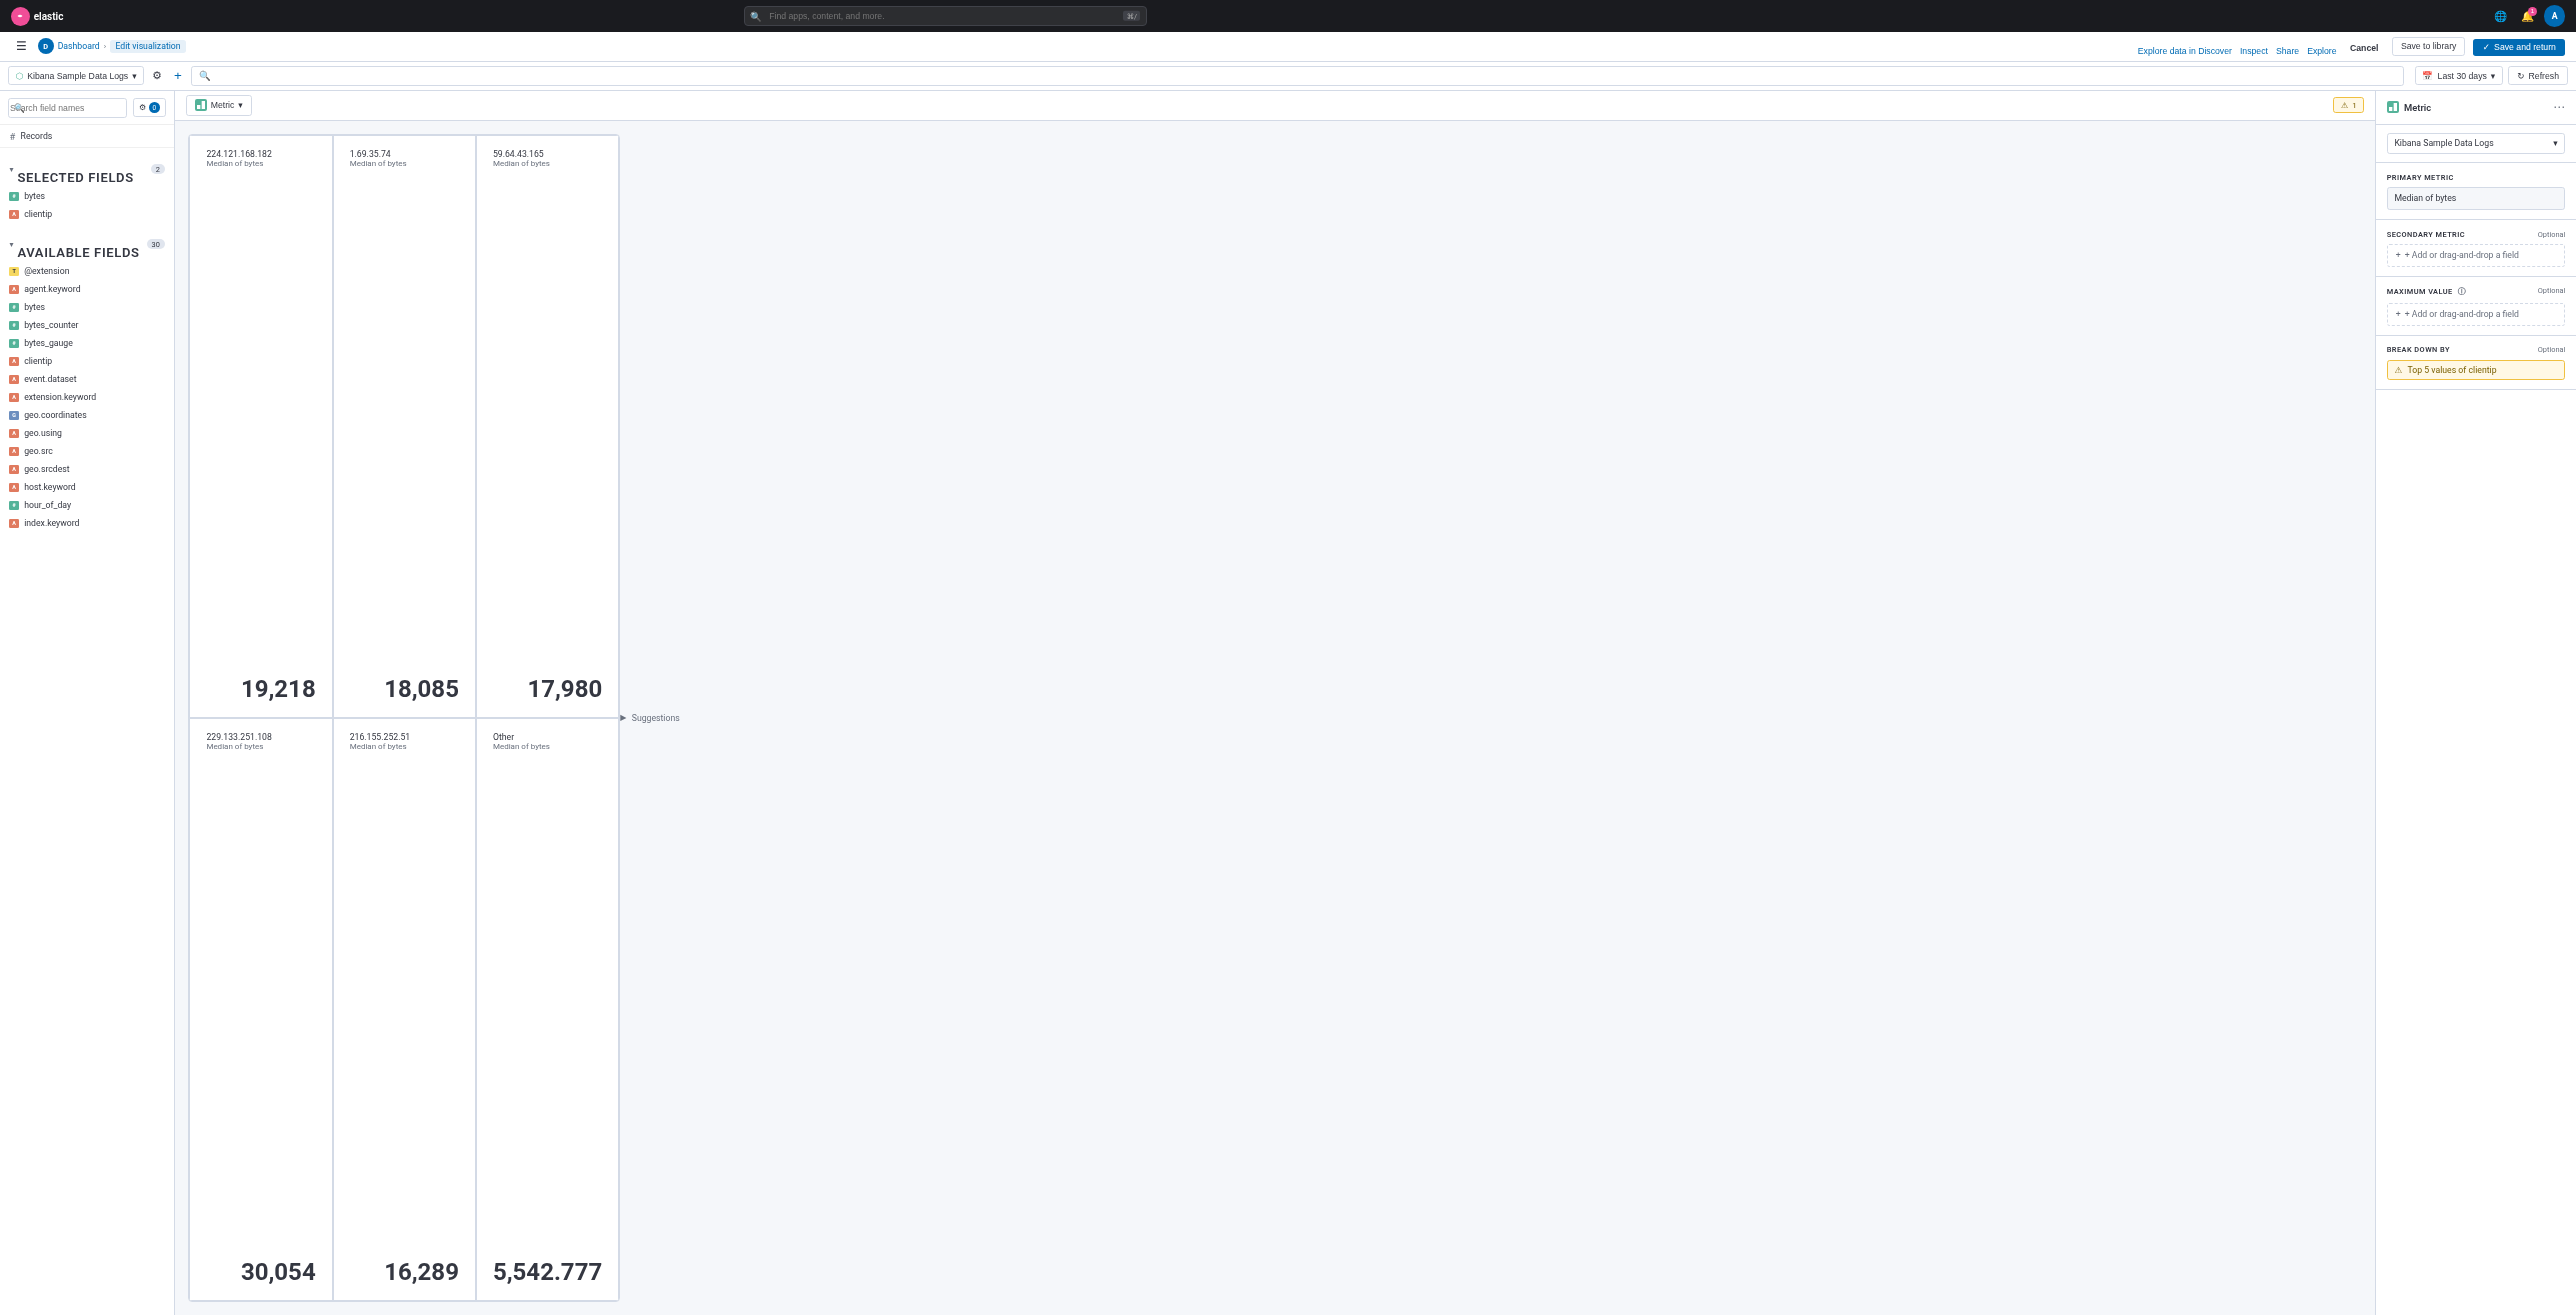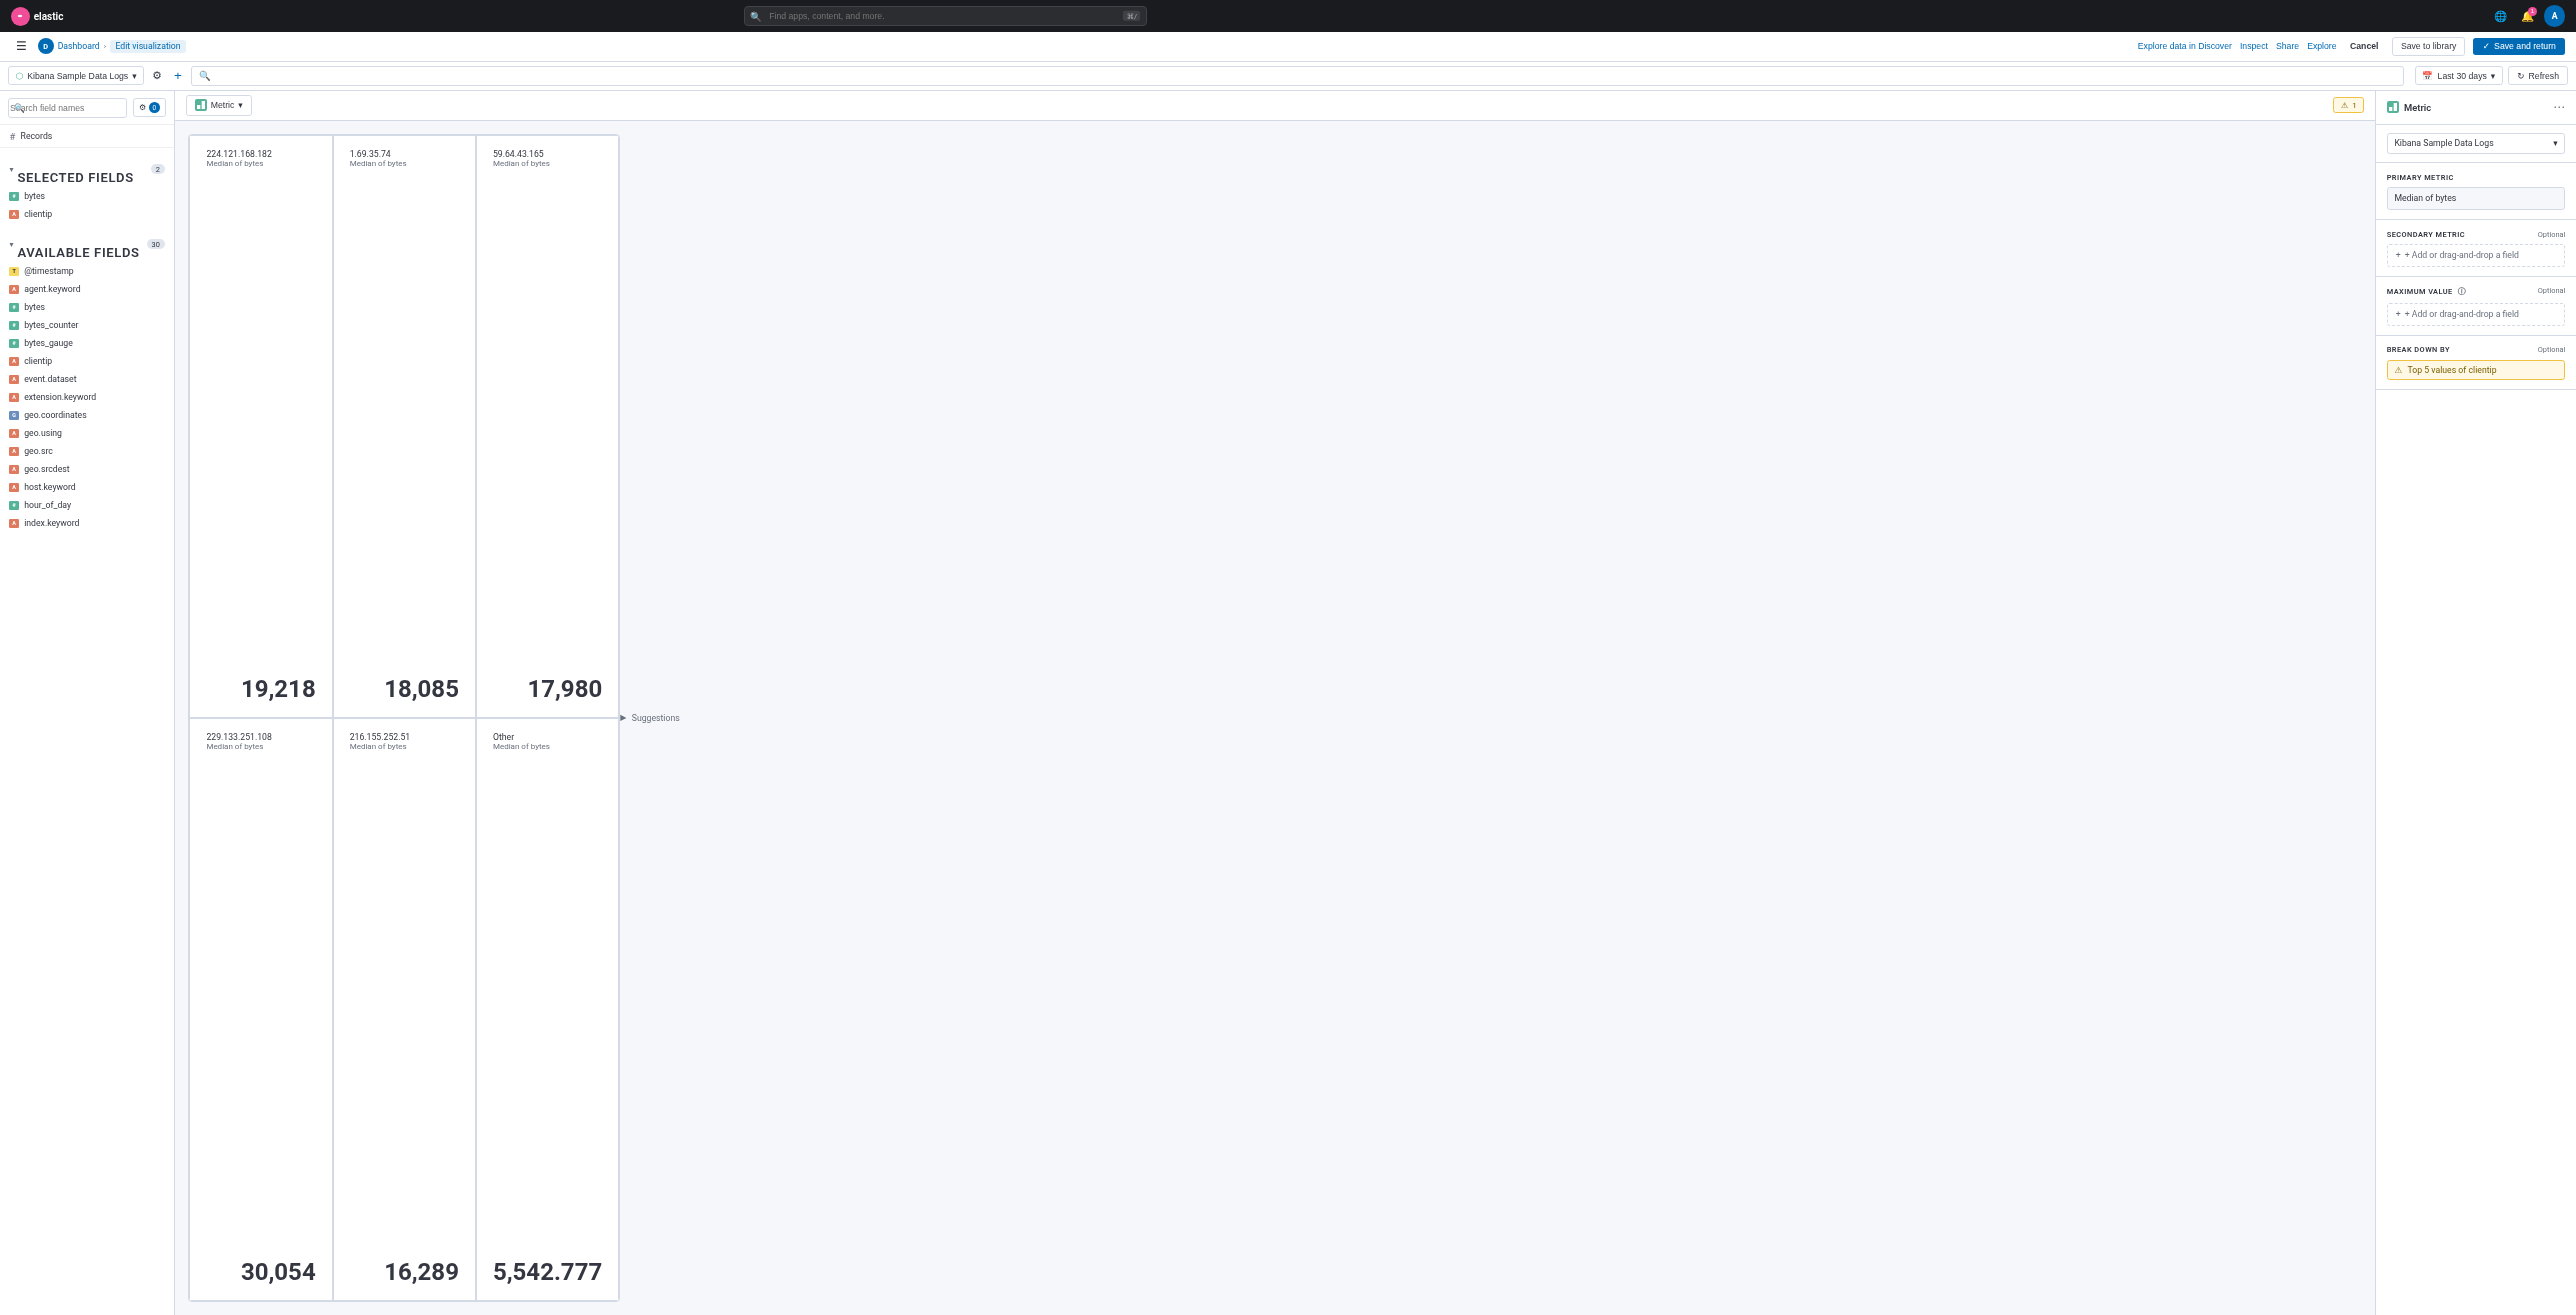--- a/index.html
+++ b/index.html
@@ -165,21 +165,21 @@
     }
     .breadcrumb-current {
       background: #e6f0f8;
       color: #006bb4;
       padding: 1.3px 5.4px;
       border-radius: 2.7px;
       font-size: 8.7px;
     }
     .nav-actions {
       display: flex;
-      align-items: center;
+      align-items: flex-end;
       gap: 8px;
       margin-left: auto;
     }
     .nav-action-link {
       color: #006bb4;
       text-decoration: none;
       font-size: 8.7px;
       cursor: pointer;
       background: none;
       border: none;
@@ -792,21 +792,21 @@
       <div class="section-header-left">
         <span class="section-toggle">▾</span>
         <span class="section-label">Available fields</span>
       </div>
       <span class="section-count">30</span>
     </div>
 
     <div>
       <div class="field-item">
         <div class="field-icon-date">T</div>
-        <span class="field-name">@timestamp</span>
+        <span class="field-name">@extension</span>
       </div>
       <div class="field-item">
         <div class="field-icon-str">A</div>
         <span class="field-name">agent.keyword</span>
       </div>
       <div class="field-item">
         <div class="field-icon-num">#</div>
         <span class="field-name">bytes</span>
       </div>
       <div class="field-item">

